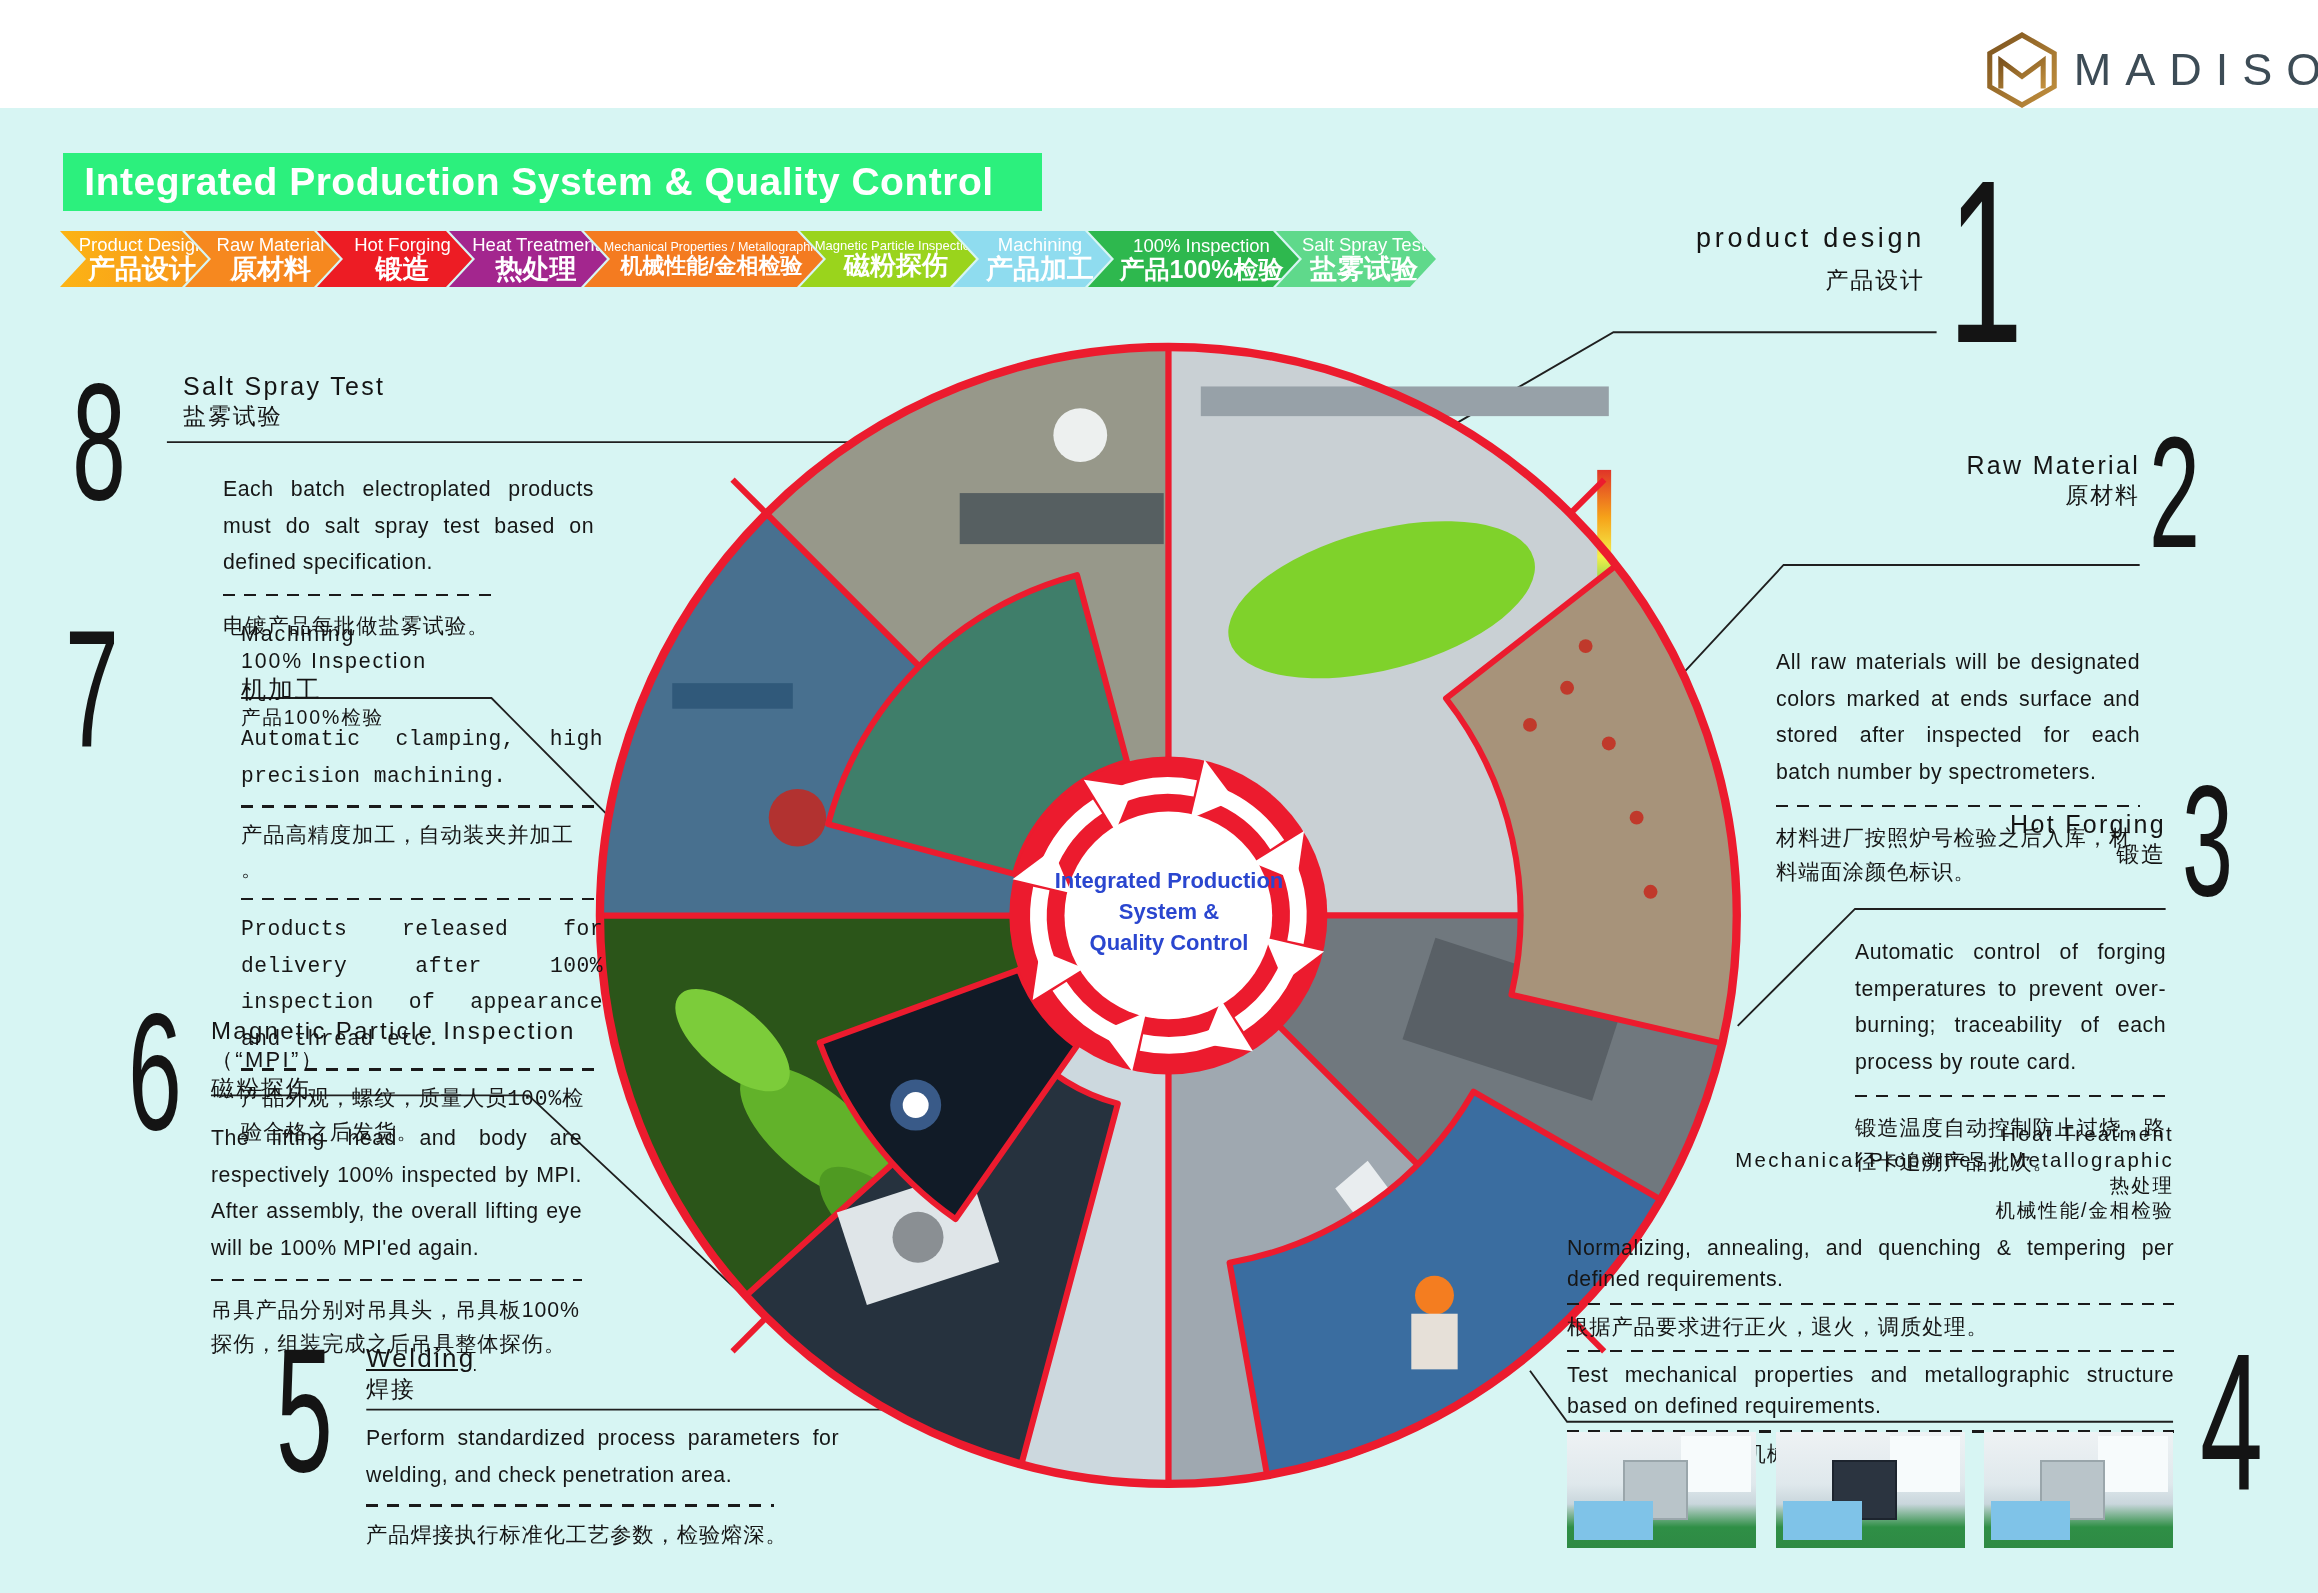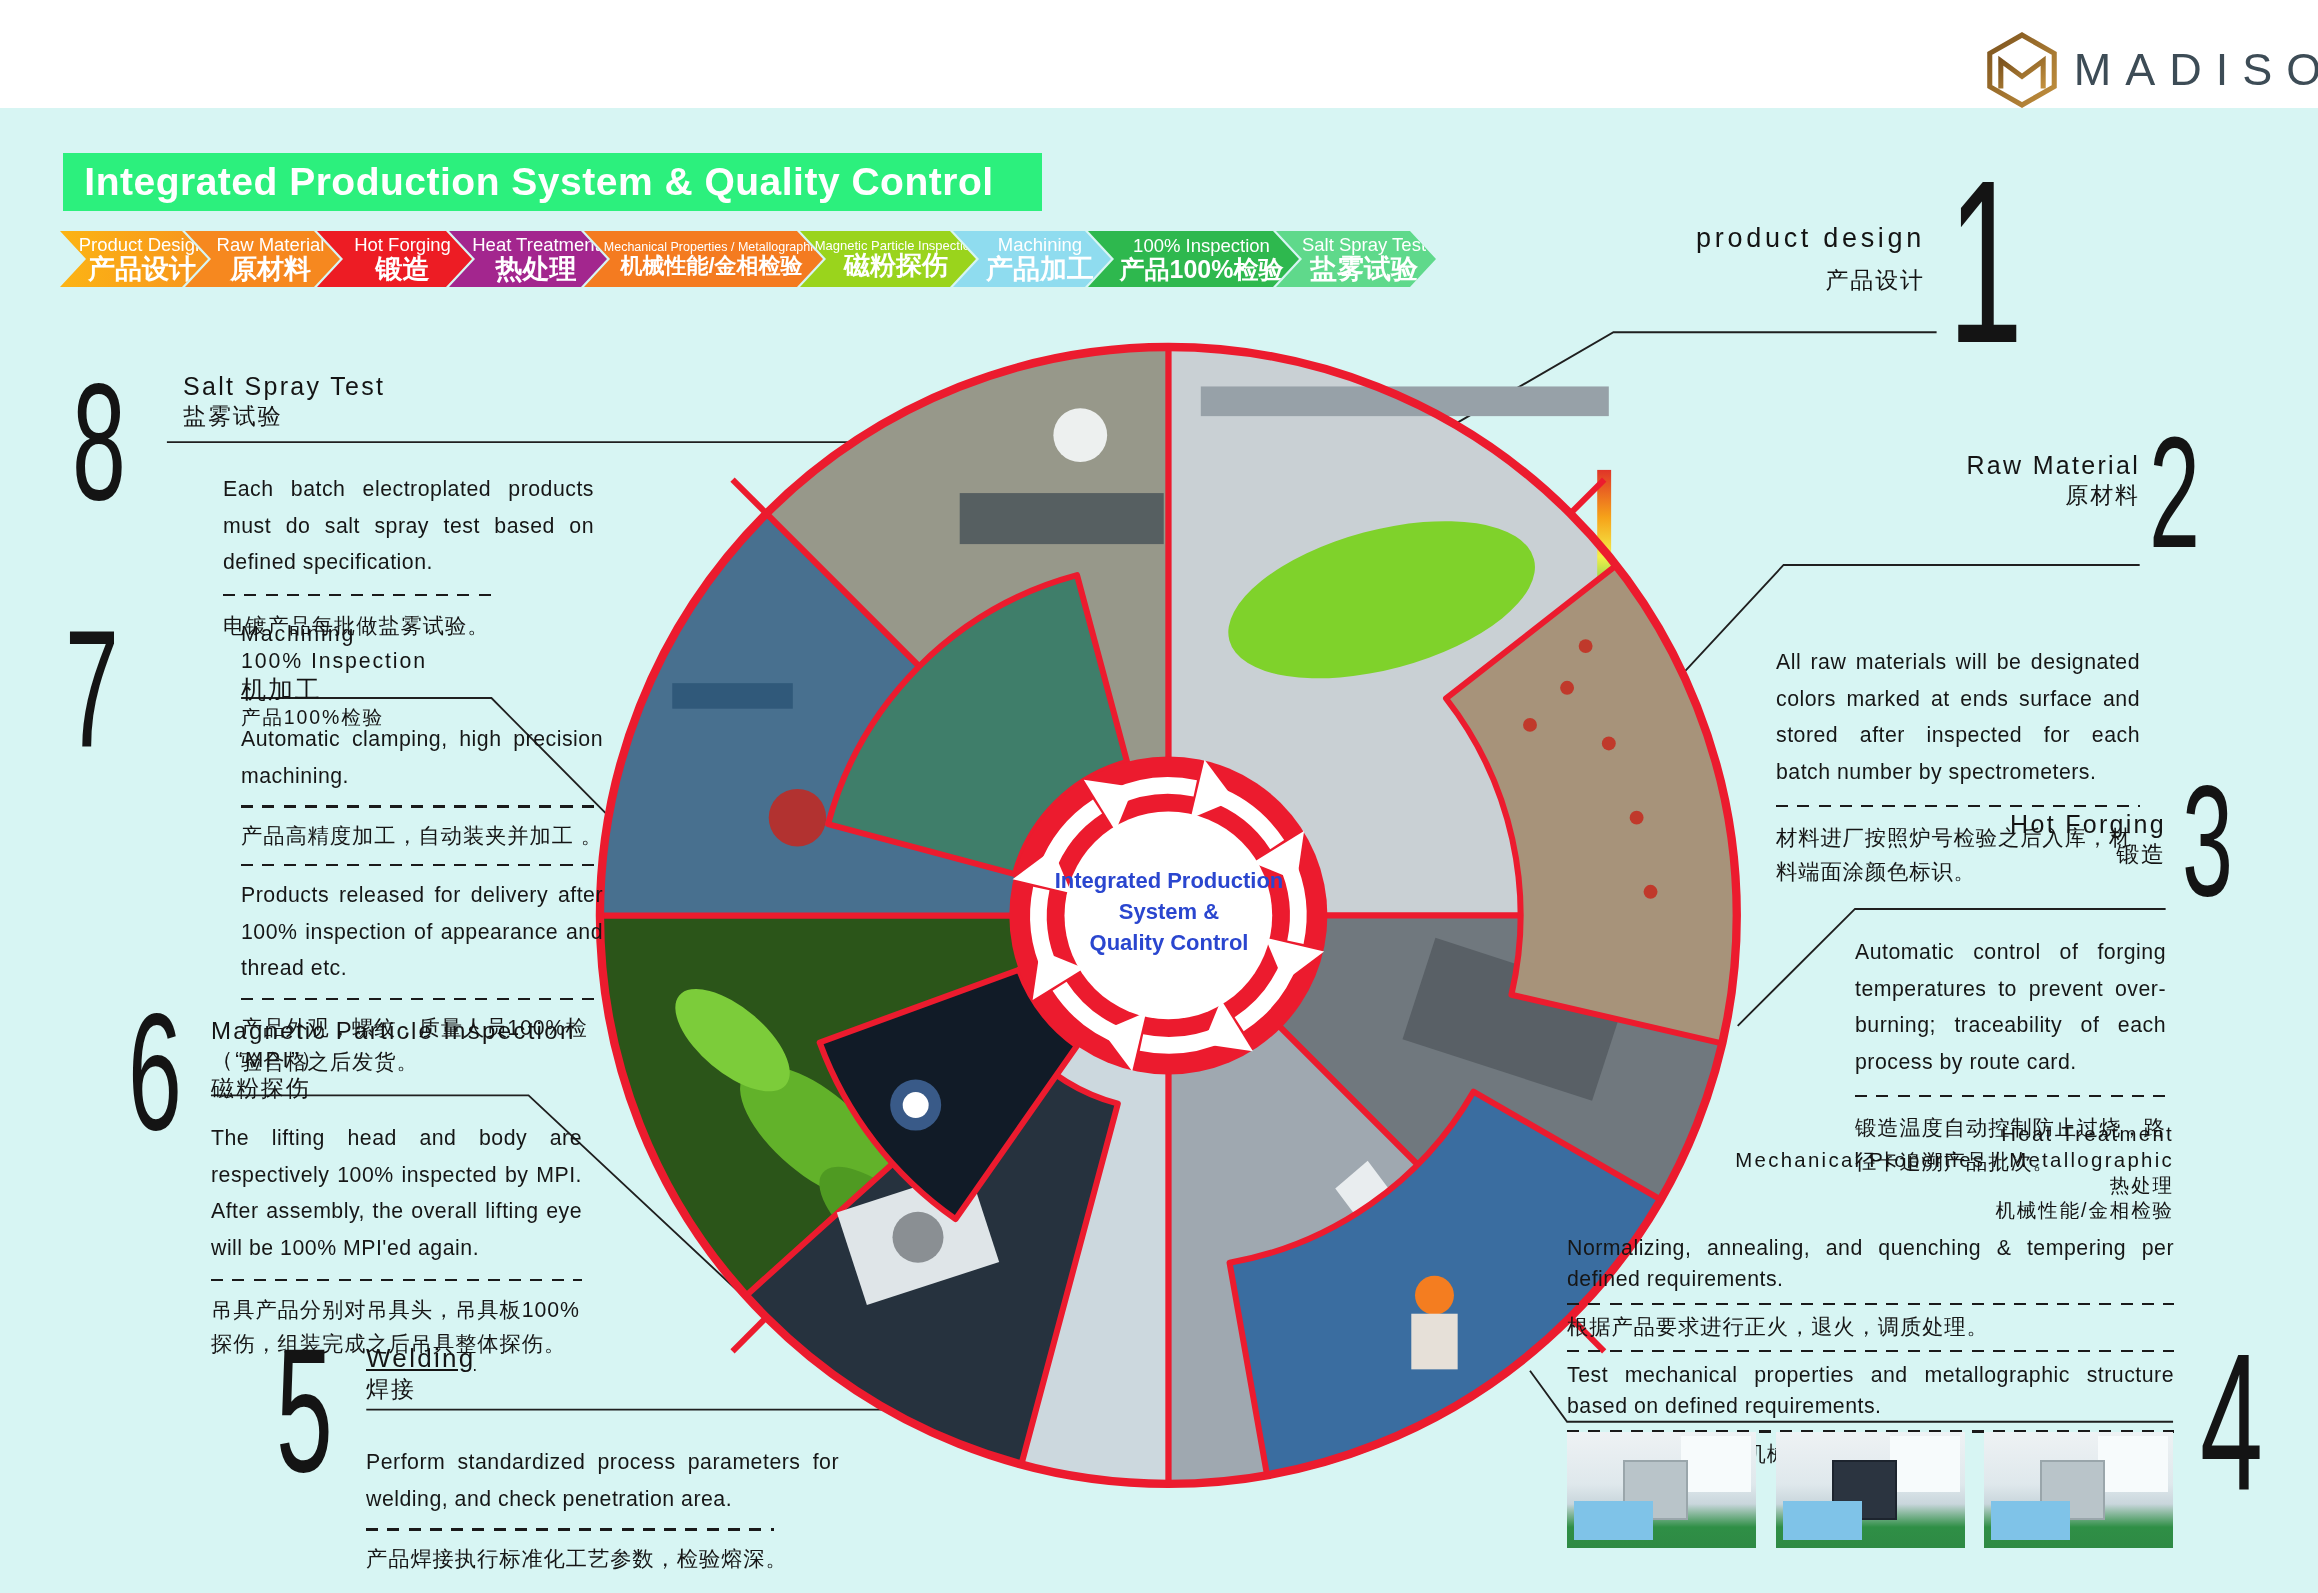--- a/index.html
+++ b/index.html
@@ -293,21 +293,21 @@
     <div class="body-zh">电镀产品每批做盐雾试验。</div>
   </div>
 
   <div class="abs bignum" style="left:65px;top:624px;font-size:167px;">7</div>
   <div class="abs" style="left:241px;top:621px;width:362px;">
     <div class="h-en" style="font-size:21.3px;letter-spacing:1.9px;">Machining</div>
     <div class="h-en" style="font-size:21.3px;letter-spacing:1.9px;">100% Inspection</div>
     <div class="h-zh" style="font-size:25px;line-height:1.25;">机加工</div>
     <div class="h-zh" style="font-size:19.5px;line-height:1.25;">产品100%检验</div>
   </div>
-  <div class="abs" style="left:241px;top:721px;width:362px;">
+  <div class="abs" style="left:241px;top:721px;width:362px;font-family:Liberation Mono, monospace;">
     <div class="body-en">Automatic clamping, high precision machining.</div>
     <div class="dash" style="margin:11px 0;"></div>
     <div class="body-zh">产品高精度加工，自动装夹并加工 。</div>
     <div class="dash" style="margin:11px 0;"></div>
     <div class="body-en">Products released for delivery after 100% inspection of appearance and thread etc.</div>
     <div class="dash" style="margin:11px 0;"></div>
     <div class="body-zh">产品外观，螺纹，质量人员100%检验合格之后发货。</div>
   </div>
 
   <div class="abs bignum" style="left:128px;top:1006px;font-size:167px;">6</div>
@@ -320,20 +320,20 @@
     <div class="body-en">The lifting head and body are respectively 100% inspected by MPI. After assembly, the overall lifting eye will be 100% MPI'ed again.</div>
     <div class="dash" style="margin:12px 0;"></div>
     <div class="body-zh">吊具产品分别对吊具头，吊具板100%探伤，组装完成之后吊具整体探伤。</div>
   </div>
 
   <div class="abs bignum" style="left:276px;top:1342px;font-size:176px;">5</div>
   <div class="abs" style="left:366px;top:1342px;width:473px;">
     <div class="h-en" style="font-size:26px;text-decoration:underline;">Welding</div>
     <div class="h-zh">焊接</div>
   </div>
-  <div class="abs" style="left:366px;top:1420px;width:473px;margin-top:24px;">
+  <div class="abs" style="left:366px;top:1420px;width:473px;">
     <div class="body-en">Perform standardized process parameters for welding, and check penetration area.</div>
     <div class="dash" style="margin:11px 0;width:408px;"></div>
     <div class="body-zh">产品焊接执行标准化工艺参数，检验熔深。</div>
   </div>
 
 </div>
 
 
 </body></html>

